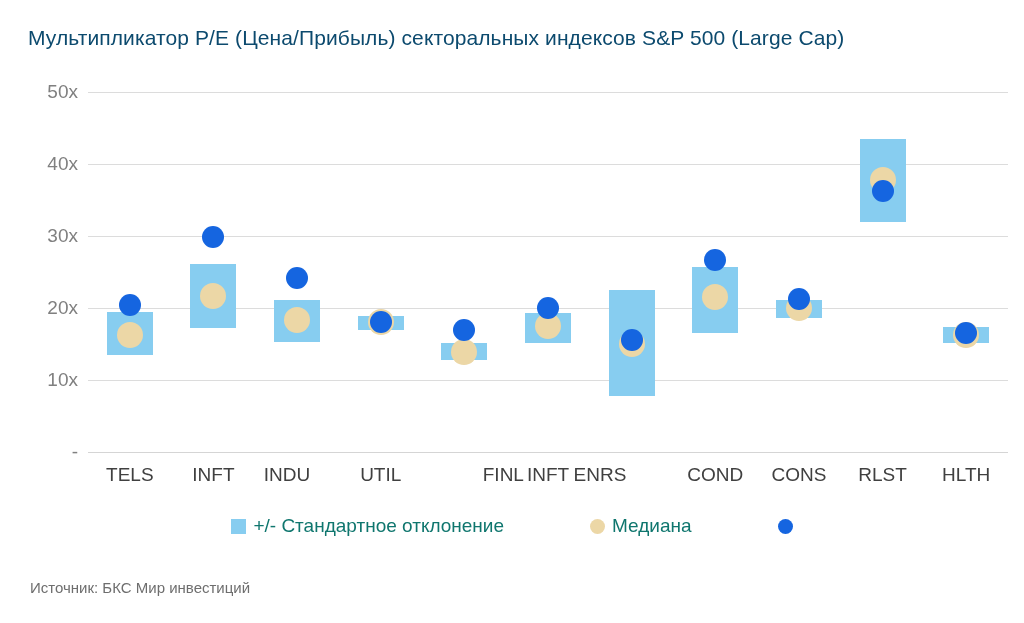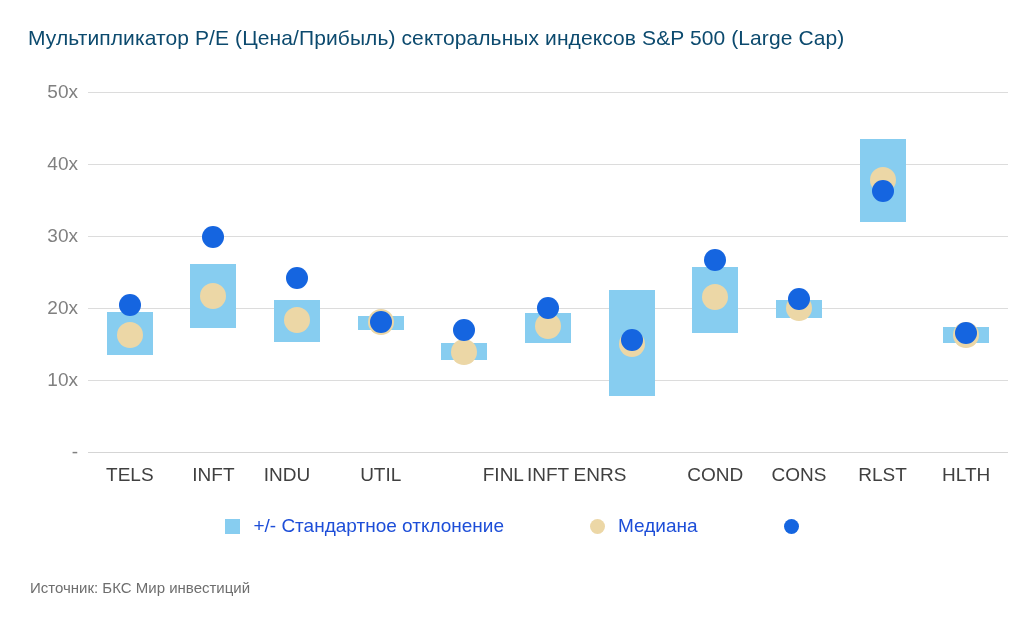--- a/index.html
+++ b/index.html
@@ -117,23 +117,23 @@
     top: 515px;
     width: 1024px;
     display: flex;
     justify-content: center;
     align-items: center;
     gap: 86px;
   }
   .legend-item {
     display: flex;
     align-items: center;
-    gap: 13px;
+    gap: 7px;
     font-size: 19px;
-    color: #1d4ed8;
+    color: #0f766e;
     white-space: nowrap;
   }
   .legend-swatch-square {
     width: 15px;
     height: 15px;
     background: #87cdf0;
     display: inline-block;
   }
   .legend-swatch-circle {
     width: 15px;

